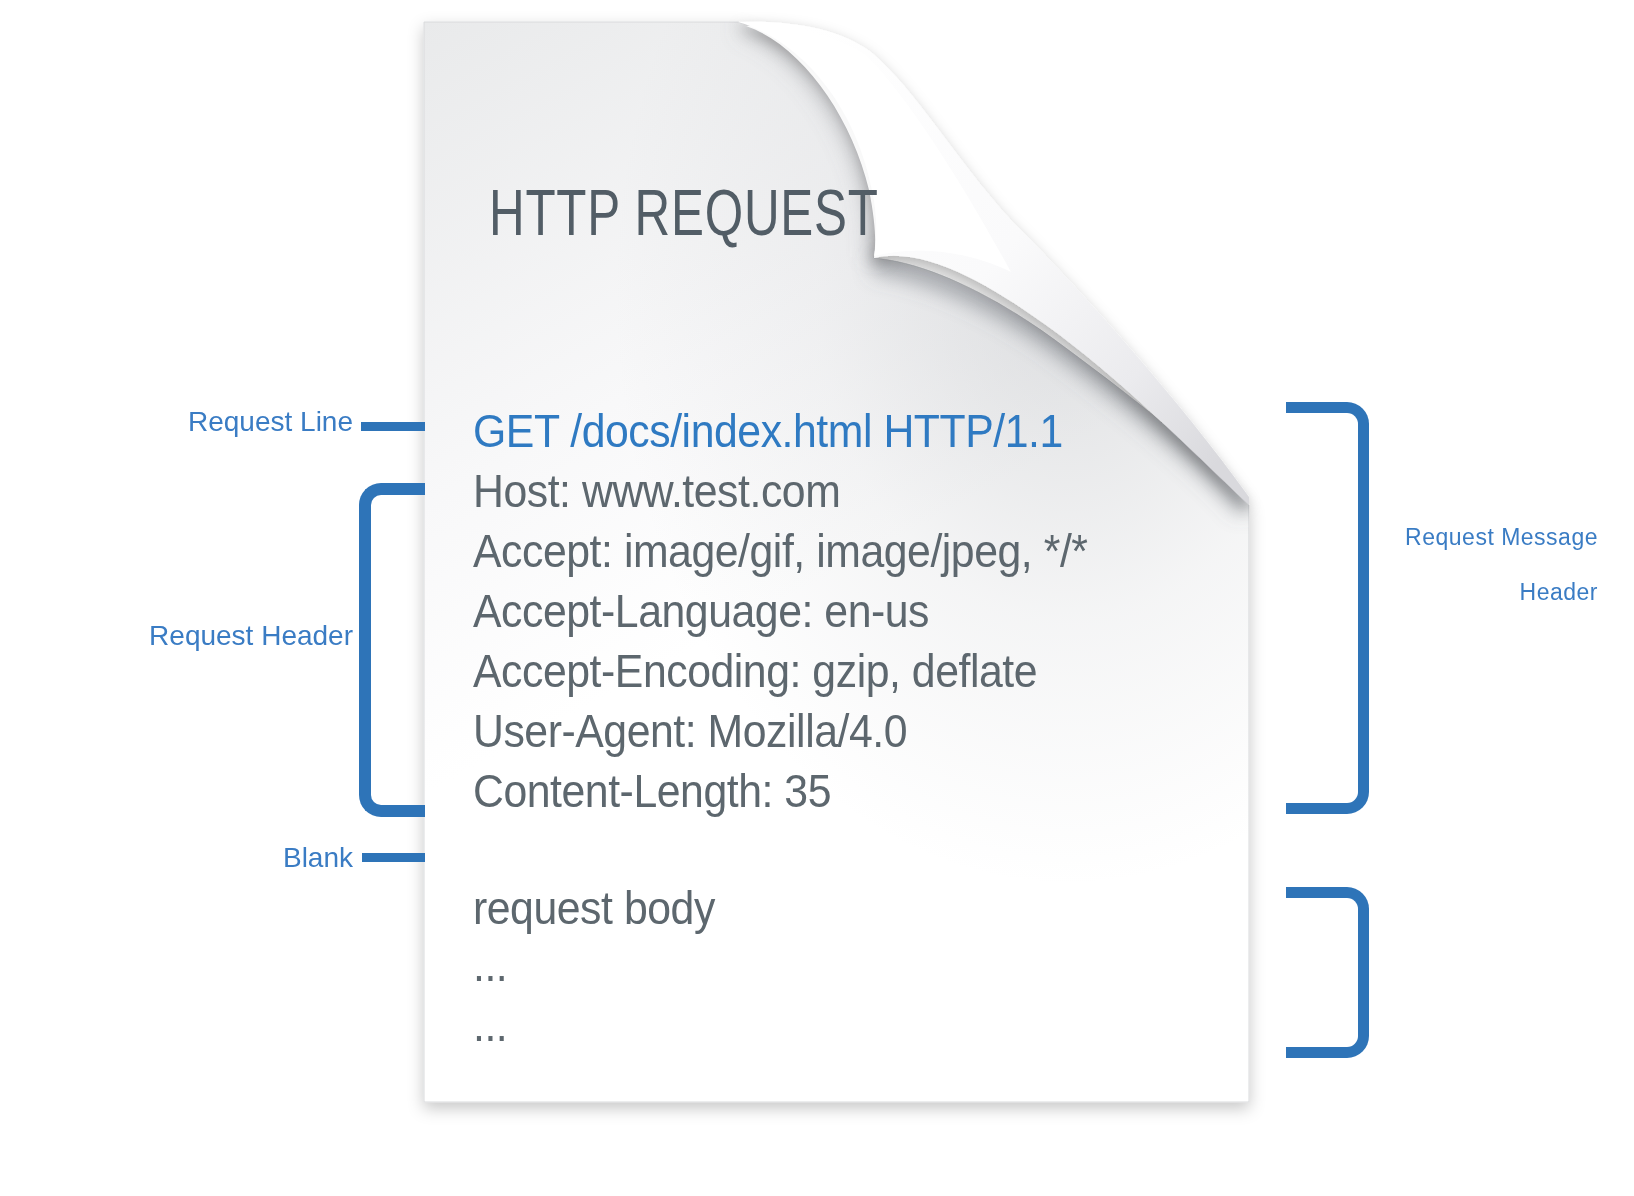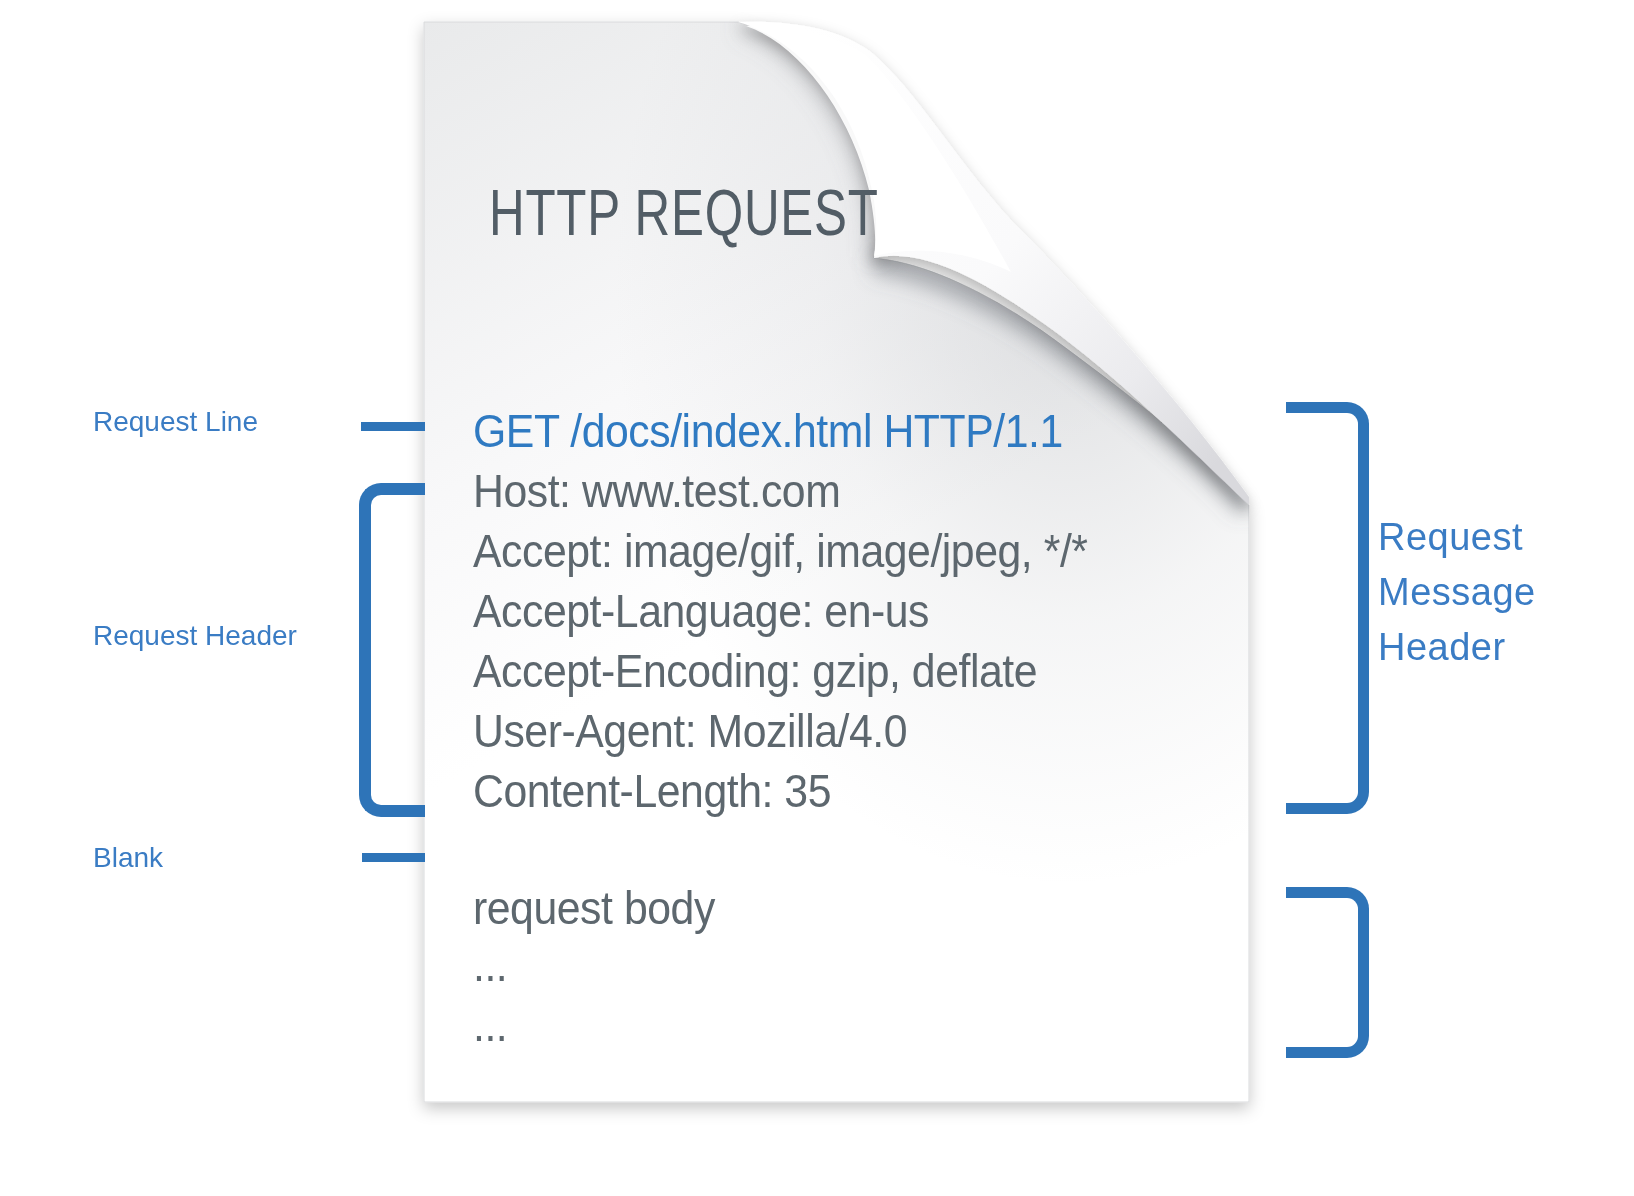--- a/index.html
+++ b/index.html
@@ -23,24 +23,24 @@
   .doc-title{
     position:absolute;left:453px;top:180px;z-index:3;
     transform:scaleX(0.76);transform-origin:0 0;
     font-size:65px;line-height:66px;letter-spacing:1px;
     color:var(--titlegray,#525d66);white-space:nowrap;
   }
 
   
   .lbl{
     position:absolute;z-index:3;color:var(--lblblue,#3a7cc4);
-    text-align:left;
+    text-align:right;
   }
   .lbl-left{font-size:28px;line-height:32px;width:260px;}
-  .lbl-right{font-size:38px;line-height:55px;width:220px;letter-spacing:0.5px;}
+  .lbl-right{font-size:23px;line-height:55px;width:220px;letter-spacing:0.5px;}
 
   
   .marker{position:absolute;z-index:2;background:var(--accent,#2e74b8);height:9px;}
   .bracket{position:absolute;z-index:2;box-sizing:border-box;border:12px solid var(--accent,#2e74b8);}
   .bracket.open-right{border-right:none;border-radius:22px 0 0 22px;}
   .bracket.open-left{border-left:none;border-radius:0 22px 22px 0;border-width:11px;}
 </style>
 </head>
 <body style="--accent: #2e74b8; --lblblue: #3a7cc4; --reqblue: #2f7ac2; --gray: #5d676e; --titlegray: #525d66; --bg: #ffffff;">
 

